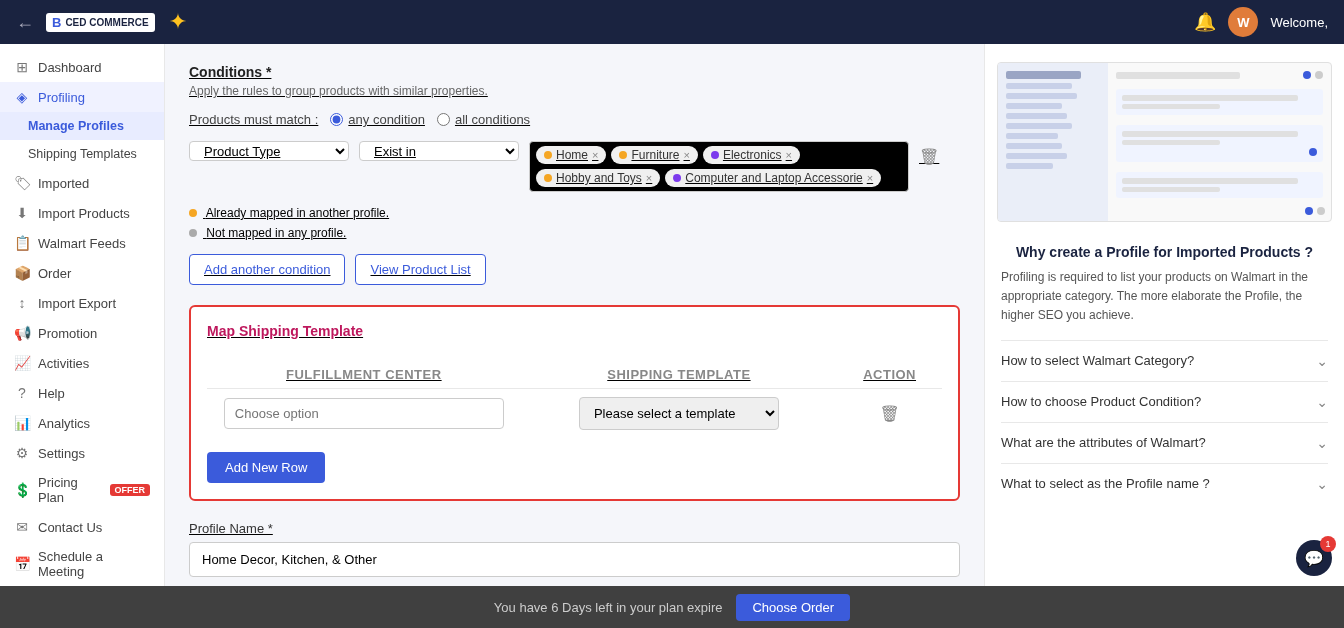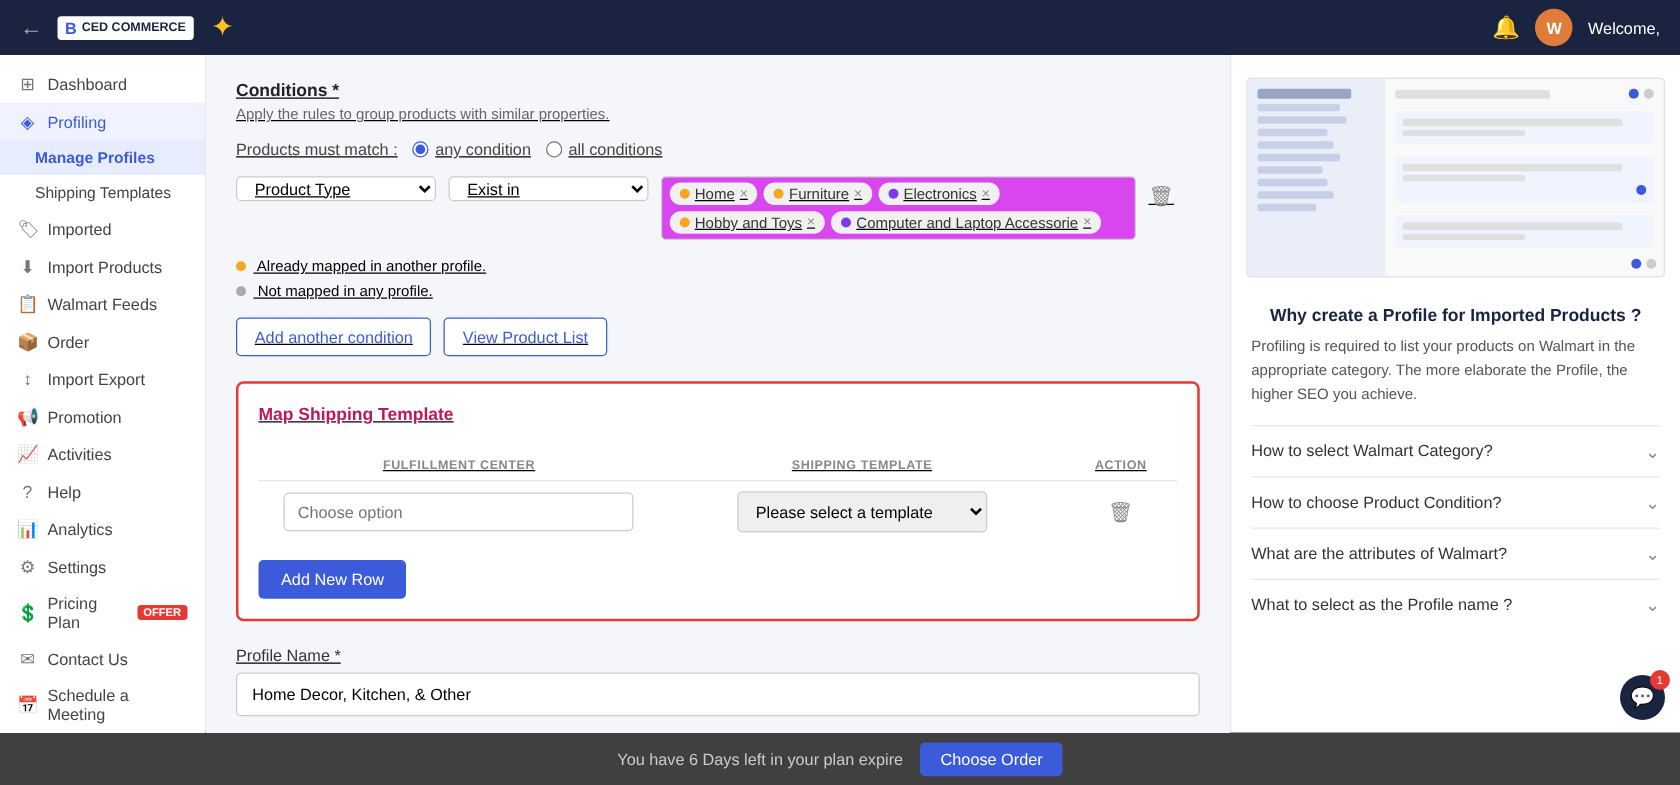--- a/index.html
+++ b/index.html
@@ -95,21 +95,21 @@
       border: 1px solid #ccc;
       border-radius: 4px;
       font-size: 13px;
       background: #fff;
       min-width: 160px;
     }
 
     .tags-box {
       border: 1px solid #ccc;
       border-radius: 4px;
-      background: #d946ef;
+      background: #000000;
       padding: 4px 6px;
       display: flex;
       flex-wrap: wrap;
       gap: 5px;
       min-width: 320px;
       max-width: 380px;
       position: relative;
     }
     .tag {
       display: flex;
@@ -157,21 +157,21 @@
       border-radius: 6px;
       padding: 16px;
       background: #fff;
       margin-bottom: 20px;
     }
     .shipping-section-title { font-size: 14px; font-weight: 600; color: #be185d; margin-bottom: 22px; }
 
     .shipping-table { width: 100%; border-collapse: collapse; margin-bottom: 14px; }
     .shipping-table th {
       text-align: center;
-      font-size: 10px;
+      font-size: 13px;
       font-weight: 600;
       color: #888;
       letter-spacing: 0.5px;
       padding: 6px 10px;
       border-bottom: 1px solid #e8e8e8;
       text-transform: uppercase;
     }
     .shipping-table td { padding: 8px 10px; text-align: center; }
 
     .shipping-table input[type=text] {

